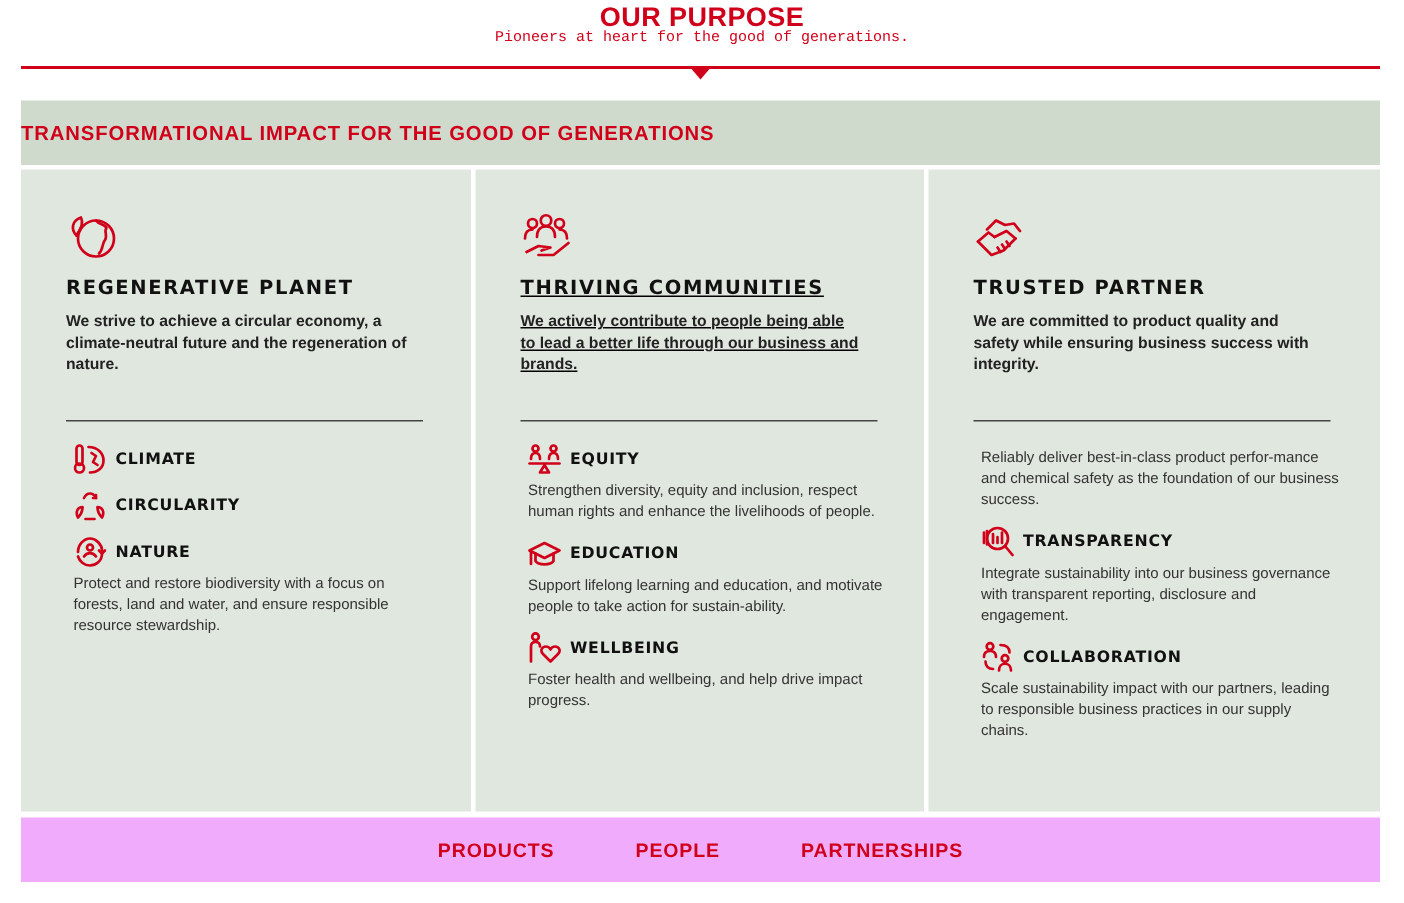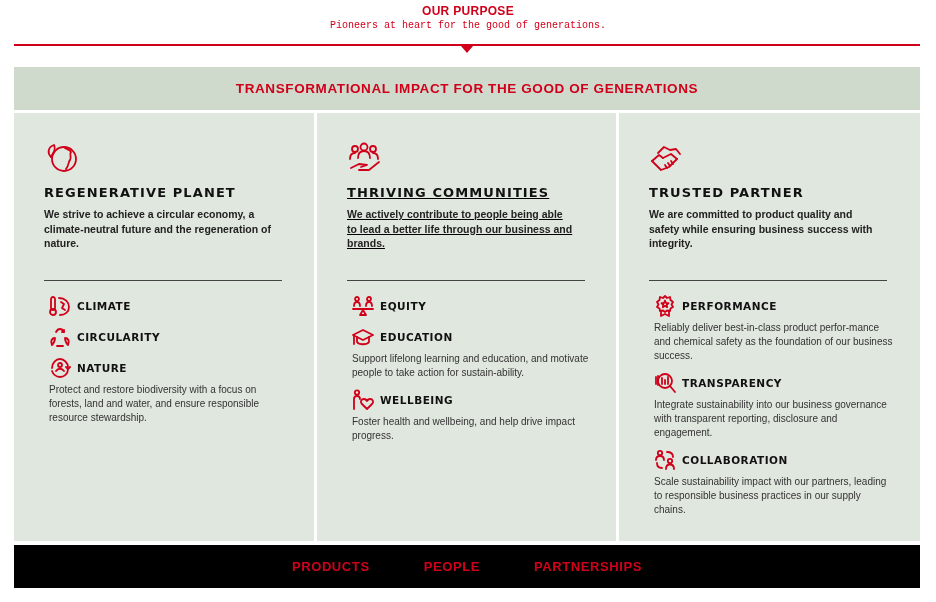--- a/index.html
+++ b/index.html
@@ -1,28 +1,28 @@
 <!DOCTYPE html>
 <html><head>
   <meta charset="utf-8">
   <style>
     * { box-sizing: border-box; margin: 0; padding: 0; }
     html, body { width: 936px; height: 602px; background: #ffffff; overflow: hidden; }
     body { font-family: "Liberation Sans", sans-serif; position: relative; }
 
     .purpose { position: absolute; top: 4px; left: 0; width: 936px; text-align: center; }
-    .purpose-title { color: #d1001a; font-weight: bold; font-size: 12px; letter-spacing: 0.3px; line-height: 14px; }
+    .purpose-title { color: #d1001a; font-weight: bold; font-size: 18px; letter-spacing: 0.3px; line-height: 14px; }
     .purpose-sub { color: #d1001a; font-size: 10px; line-height: 13px; margin-top: 1px; font-family: Liberation Mono, monospace; }
 
     .divider-line { position: absolute; top: 44px; left: 14px; width: 906px; height: 2px; background: #d1001a; }
     .divider-arrow { position: absolute; top: 46px; left: 461px; width: 0; height: 0;
       border-left: 6px solid transparent; border-right: 6px solid transparent; border-top: 7px solid #d1001a; }
 
     .banner { position: absolute; top: 67px; left: 14px; width: 906px; height: 43px; background: #cfdacc;
-      display: flex; align-items: center; justify-content: center; }
+      display: flex; align-items: center; }
     .banner-text { color: #d1001a; font-weight: bold; font-size: 13.5px; letter-spacing: 0.6px; }
 
     .columns { position: absolute; top: 113px; left: 14px; width: 906px; height: 428px; display: flex; gap: 3px; }
     .col { flex: 1; background: #e0e7de; padding: 28px 39px 0 30px; position: relative; }
     .col:nth-child(1) { flex: 0 0 300px; }
     .col:nth-child(2) { flex: 0 0 299px; text-decoration: underline; }
     .col:nth-child(3) { flex: 0 0 301px; }
 
     .main-icon { width: 36px; height: 34px; display: block; }
     .col-title { margin-top: 10px; font-family: "DejaVu Sans", sans-serif; font-weight: bold; font-size: 13px;
@@ -30,21 +30,21 @@
     .col-desc { margin-top: 6px; font-size: 10.5px; font-weight: bold; color: #222; line-height: 14.5px; width: 228px; }
     .col-rule { position: absolute; top: 167px; left: 30px; width: 238px; height: 1px; background: #444; }
 
     .items { position: absolute; top: 182px; left: 35px; right: 16px; }
     .item { margin-bottom: 9px; }
     .item-head { display: flex; align-items: center; height: 22px; }
     .item-icon { width: 22px; height: 22px; margin-right: 6px; flex: 0 0 22px; }
     .item-title { font-family: "DejaVu Sans", sans-serif; font-weight: bold; font-size: 10.5px; color: #111; letter-spacing: 0.5px; }
     .item-desc { margin-top: 4px; font-size: 10px; color: #333; line-height: 14px; width: 240px; }
 
-    .footer { position: absolute; top: 545px; left: 14px; width: 906px; height: 43px; background: #000000;
+    .footer { position: absolute; top: 545px; left: 14px; width: 906px; height: 43px; background: #f0abfc;
       display: flex; align-items: center; justify-content: center; gap: 54px; }
     .footer-item { color: #d1001a; font-weight: bold; font-size: 13px; letter-spacing: 0.6px; }
 
     svg { stroke: #d1001a; fill: none; stroke-width: 1.8; stroke-linecap: round; stroke-linejoin: round; }
   </style>
 </head>
 <body>
 
 <div class="purpose">
   <div class="purpose-title">OUR PURPOSE</div>
@@ -129,20 +129,21 @@
           <svg class="item-icon" viewBox="0 0 22 22">
             <circle cx="5" cy="4" r="2"></circle>
               <path d="M2 11 C2 8 3 7 5 7 C7 7 8 8 8 11"></path>
             <circle cx="17" cy="4" r="2"></circle>
               <path d="M14 11 C14 8 15 7 17 7 C19 7 20 8 20 11"></path>
             <path d="M1 14 L21 14"></path>
               <path d="M11 15 L8 20 L14 20 Z"></path>
           </svg>
           <span class="item-title">EQUITY</span>
         </div>
+        <div class="item-desc">Strengthen diversity, equity and inclusion, respect human rights and enhance the livelihoods of people.</div>
       </div>
       <div class="item">
         <div class="item-head">
           <svg class="item-icon" viewBox="0 0 22 22">
             <path d="M1 9 L11 4 L21 9 L11 14 Z"></path>
               <path d="M5 11 L5 16 C7 19 15 19 17 16 L17 11"></path>
               <path d="M2 10 L2 18"></path>
           </svg>
           <span class="item-title">EDUCATION</span>
         </div>
@@ -170,28 +171,20 @@
         <path d="M14 17 L22 13 L28 18"></path>
       <path d="M16 24 L18 27"></path>
         <path d="M19 22 L21 25"></path>
         <path d="M22 20 L24 23"></path>
     </svg>
     <div class="col-title">TRUSTED PARTNER</div>
     <div class="col-desc">We are committed to product quality and safety while ensuring business success with integrity.</div>
     <div class="col-rule"></div>
     <div class="items">
       <div class="item">
-        <div class="item-head">
-          <svg class="item-icon" viewBox="0 0 22 22">
-            <path d="M11 1 L13 3 L16 2 L16.5 5 L19 7 L17.5 9.5 L19 12 L16.5 13.5 L16 16 L13 15.5 L11 17 L9 15.5 L6 16 L5.5 13.5 L3 12 L4.5 9.5 L3 7 L5.5 5 L6 2 L9 3 Z"></path>
-            <path d="M11 5.5 L12 8 L14.5 8.2 L12.6 9.8 L13.2 12.2 L11 10.8 L8.8 12.2 L9.4 9.8 L7.5 8.2 L10 8 Z"></path>
-            <path d="M7 16 L7 21 L11 19 L15 21 L15 16"></path>
-          </svg>
-          <span class="item-title">PERFORMANCE</span>
-        </div>
         <div class="item-desc">Reliably deliver best-in-class product perfor-mance and chemical safety as the foundation of our business success.</div>
       </div>
       <div class="item">
         <div class="item-head">
           <svg class="item-icon" viewBox="0 0 22 22">
             <circle cx="11" cy="9" r="7"></circle>
               <path d="M16 14 L21 20"></path>
             <path d="M8 6 L8 12"></path>
               <path d="M11 8 L11 12"></path>
               <path d="M14 5 L14 12"></path>

